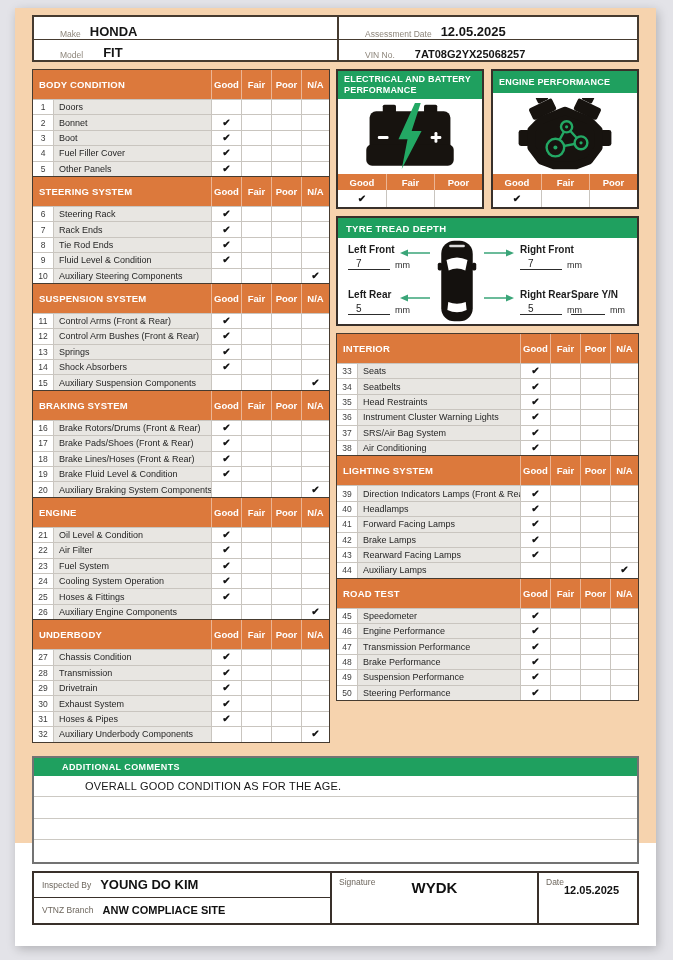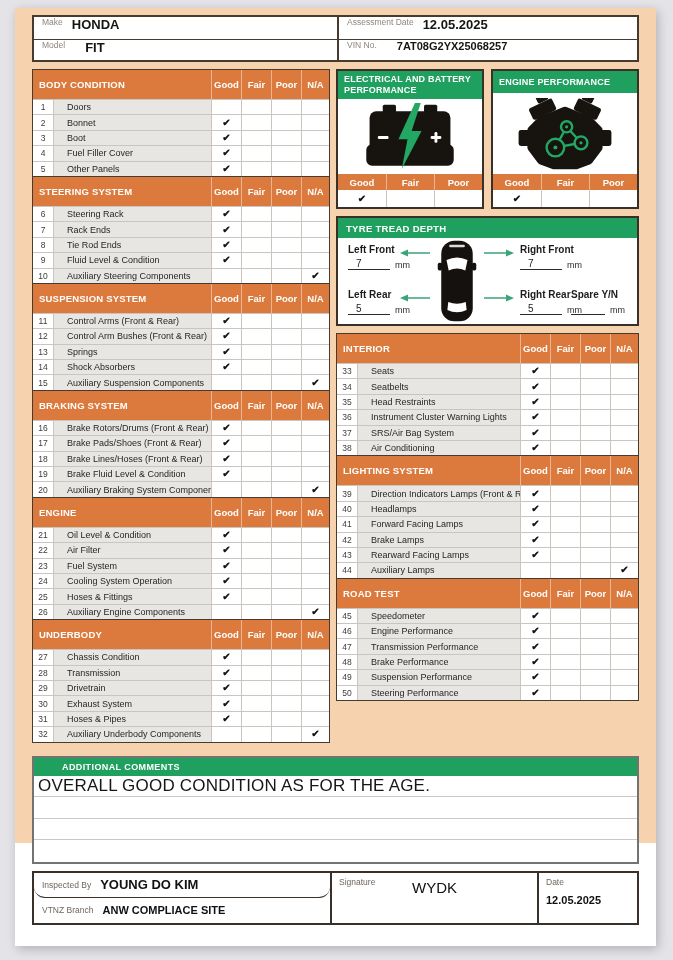--- a/index.html
+++ b/index.html
@@ -8,21 +8,21 @@
   .masthead { margin-top:46px; height:57px; background:#dc793c; display:flex; align-items:center; padding:0 18px; }
   .logo { color:#fff; font-size:31px; font-weight:bold; font-style:italic; letter-spacing:-1.5px; }
   .mast-title { color:#fff; font-weight:bold; font-size:13.5px; letter-spacing:.4px; margin-left:16px; margin-top:8px; }
   .no-box { margin-left:auto; background:#fff; width:150px; height:29px; display:flex; align-items:center; padding:0 10px; gap:11px; }
   .no-label { color:#dc793c; font-size:13.5px; font-weight:bold; }
   .no-value { color:#1b1b1b; font-size:14.5px; font-weight:600; letter-spacing:.4px; }
   .content { background:#f6d3ae; height:835px; padding:7px 17px 0 17px; }
 
   
   .info-box { height:47px; background:#fff; border:2px solid #463b30; display:grid; grid-template-columns:303px 1fr; grid-template-rows:1fr 1fr; }
-  .i-cell { display:flex; align-items:flex-start; padding:0 8px; gap:9px; }
+  .i-cell { display:flex; align-items:flex-end; padding:0 26px; gap:9px; }
   .i-cell.r { border-left:2px solid #463b30; }
   .i-cell.b { border-top:1.5px solid #463b30;gap:20px; }
   .i-label { font-size:8.5px; color:#8d857a; white-space:nowrap; }
   .i-val-lg { font-size:13px; font-weight:600; color:#151515; }
   .i-val-md { font-size:13px; font-weight:600; color:#151515; }
   .i-val-sm { font-size:11px; font-weight:600; color:#151515; }
 
   
   .main { display:grid; grid-template-columns:298px 1fr; gap:6px; margin-top:7px; }
   .rcol { display:flex; flex-direction:column; gap:7px; }
@@ -30,21 +30,21 @@
   
   .section { border:1.5px solid #463b30; }
   .section + .section { border-top:none; }
   .sec-head, .chk-row { display:grid; grid-template-columns:20px 1fr 30px 30px 30px 28px; }
   .sec-head { background:#dc793c; height:29px; align-items:center; }
   .sec-title { grid-column:1 / 3; color:#fff; font-weight:bold; font-size:9.5px; padding-left:6px; letter-spacing:.2px; white-space:nowrap; }
   .sec-col { color:#fff; font-weight:bold; font-size:9.5px; text-align:center; border-left:1px solid rgba(255,255,255,.45); align-self:stretch; display:flex; align-items:center; justify-content:center; }
   .chk-row { height:15.4px; background:#fff; border-top:1px solid #c9c5bf; }
   .cell { display:flex; align-items:center; }
   .cell.num { justify-content:center; font-size:8.5px; color:#3c3c3c; }
-  .cell.lbl { background:#e8e6e2; font-size:9px; color:#262626; padding-left:13px; white-space:nowrap; overflow:hidden; border-left:1px solid #c9c5bf; }
+  .cell.lbl { background:#e8e6e2; font-size:9px; color:#262626; padding-left:5px; white-space:nowrap; overflow:hidden; border-left:1px solid #c9c5bf; }
   .cell.chk { justify-content:center; border-left:1px solid #c9c5bf; }
   .tick { font-size:10px; font-weight:bold; color:#131313; line-height:1; }
 
   
   .panels { display:grid; grid-template-columns:1fr 1fr; gap:7px; height:140px; }
   .panel { border:2px solid #39302a; background:#fff; display:flex; flex-direction:column; }
   .panel-head { background:#1fa05f; color:#fff; font-weight:bold; font-size:9px; line-height:1.2; padding:3px 6px; min-height:22px; display:flex; align-items:center; letter-spacing:.2px; }
   .panel-icon { flex:1; display:flex; align-items:center; justify-content:center; }
   .p-rate-head, .p-rate-row { display:grid; grid-template-columns:1fr 1fr 1fr; }
   .p-rate-head { background:#dc793c; height:16px; }
@@ -64,33 +64,33 @@
   .t-value { width:42px; border-bottom:1.2px solid #2c2c2c; font-size:10px; color:#1c1c1c; padding-left:8px; height:12px; }
   .t-unit { font-size:9px; color:#2c2c2c; }
   .t-arrow { position:absolute; }
   .t-car { position:absolute; left:99px; top:1px; }
 
   
   .comments { margin-top:13px; border:2px solid #737373; }
   .com-head { background:#1fa05f; height:18px; display:flex; align-items:center; padding-left:28px; color:#fff; font-weight:bold; font-size:9px; letter-spacing:.4px; }
   .com-line { height:21.5px; background:#fff; border-bottom:1px solid #ccc9c3; display:flex; align-items:center; padding-left:4px; }
   .com-line:last-child { border-bottom:none; }
-  .com-text { font-size:17px; color:#161616; letter-spacing:.2px; }
+  .com-text { font-size:11px; color:#161616; letter-spacing:.2px;margin-left:47px; }
 
   
   .footer { margin-top:7px; border:2px solid #39302a; background:#fff; display:grid; grid-template-columns:296px 1fr 100px; grid-template-rows:25px 25px; }
-  .f-cell { display:flex; align-items:center; gap:9px; padding:0 8px;border-radius:11px; }
+  .f-cell { display:flex; align-items:center; gap:9px; padding:0 8px; }
   .f-cell.bb { border-bottom:1.5px solid #39302a; }
   .f-label { font-size:8.5px; color:#6e675e; white-space:nowrap; }
   .f-name { font-size:13px; font-weight:600; color:#111; }
   .f-branch { font-size:11px; font-weight:600; color:#111; }
   .f-sig { grid-row:1 / 3; grid-column:2; border-left:2px solid #39302a; position:relative; }
   .f-sig .f-label { position:absolute; top:4px; left:7px; }
-  .f-sig-val { width:100%; text-align:center; font-size:15px; font-weight:400; color:#111; margin-top:6px; }
-  .f-date { grid-row:1 / 3; grid-column:3; border-left:2px solid #39302a; display:flex; flex-direction:column; padding:4px 7px; }
+  .f-sig-val { width:100%; text-align:center; font-size:15px; font-weight:700; color:#111; margin-top:6px; }
+  .f-date { grid-row:1 / 3; grid-column:3; border-left:2px solid #39302a; display:flex; flex-direction:row; padding:4px 7px; }
   .f-date-val { font-size:11px; font-weight:600; color:#111; margin-top:7px; }
 </style>
 </head>
 <body>
 
 <div class="paper">
 
 
   <div class="content">
 

